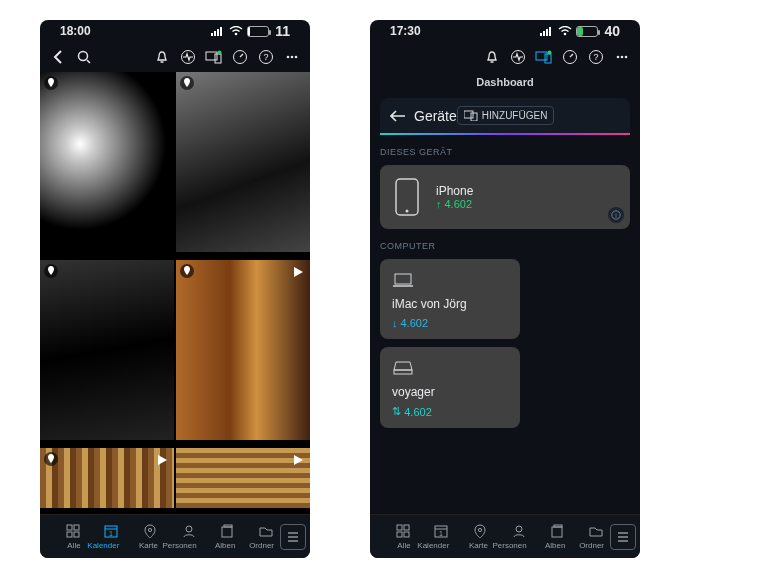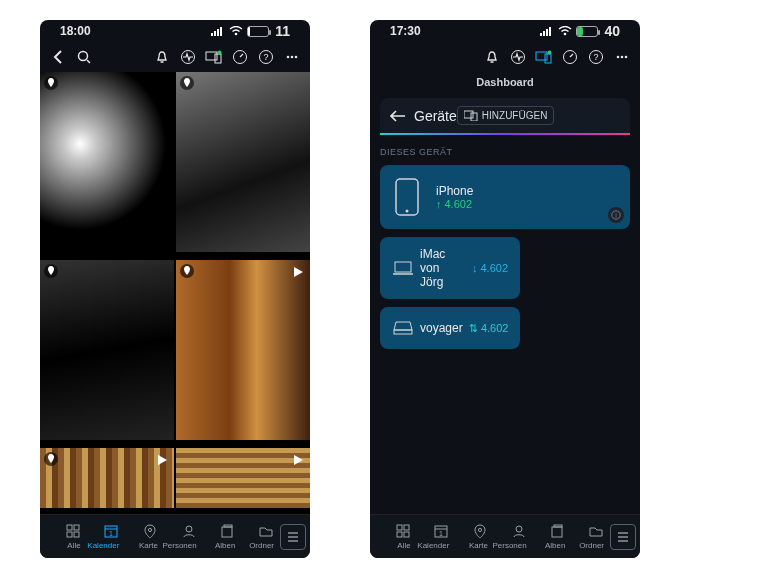--- a/index.html
+++ b/index.html
@@ -32,23 +32,23 @@
   .tab.active { color:#17b1ff; }
   .listbtn { width:26px; height:26px; border:1px solid #5a6068; border-radius:4px; display:flex; align-items:center; justify-content:center; margin-left:4px;}
   
   .content { flex:1; padding: 6px 10px 4px; display:flex; flex-direction:column; gap:8px; overflow:hidden;}
   .panel-header { background:#131a24; border-radius:8px 8px 0 0; padding:8px 10px; display:flex; align-items:center; position:relative; border-bottom:2px solid transparent; background-clip:padding-box;}
   .panel-header::after{content:'';position:absolute;left:0;right:0;bottom:-2px;height:2px;background:linear-gradient(90deg,#1fd1c8,#7a3ff0,#e23b8d);}
   .hdr-left{display:flex;align-items:center;gap:8px;}
   .hdr-title{font-size:14px; color:#e8eaed;}
   .add-btn{border:1px solid #3a4250;border-radius:4px;padding:3px 6px;font-size:10px;display:flex;align-items:center;gap:4px;color:#cfd3d6;}
   .section-label{font-size:9px; letter-spacing:.5px; color:#6b7785; margin-top:4px;}
-  .card{background:#0c4a6e;border-radius:8px;padding:10px;display:flex;align-items:center;gap:12px;position:relative;}
+  .card{background:#404040;border-radius:8px;padding:10px;display:flex;align-items:center;gap:12px;position:relative;}
   .card.wide{flex-direction:row;}
-  .card.small{align-items:center;gap:6px;padding:10px 12px; width:56%;}
+  .card.small{flex-direction:column;align-items:flex-start;gap:6px;padding:10px 12px; width:56%;}
   .dev-ico{width:34px;height:44px;display:flex;align-items:center;justify-content:center;}
   .dev-ico.small{width:22px;height:22px;}
   .dev-name{font-size:12px;color:#e8eaed;}
   .dev-count{font-size:11px;display:flex;align-items:center;gap:3px;}
   .up{color:#24d07d;} .down{color:#2bb4e6;} .sync{color:#1fd1c8;}
   .info-chip{position:absolute;right:6px;bottom:6px;width:16px;height:16px;border-radius:8px;background:#1c2430;display:flex;align-items:center;justify-content:center;}
   svg{display:block;}
 </style>
 </head>
 <body>
@@ -353,20 +353,21 @@
           </div>
       </div>
       <div class="info-chip">
           <svg width="10" height="10">
             <circle cx="5" cy="5" r="4.2" stroke="#6b7785" fill="none"></circle>
             <text x="5" y="8" text-anchor="middle" font-size="7" fill="#6b7785">i</text>
           </svg>
         </div>
     </div>
 
+    <div class="section-label">COMPUTER</div>
     <div class="card small">
       <div class="dev-ico small">
           <svg width="22" height="16">
             <rect x="3" y="2" width="16" height="10" stroke="#cfd3d6" fill="none"></rect>
             <line x1="1" y1="14" x2="21" y2="14" stroke="#cfd3d6" stroke-width="1.5"></line>
           </svg>
         </div>
       <div class="dev-name">iMac von Jörg</div>
       <div class="dev-count down">
           <span>↓</span>

